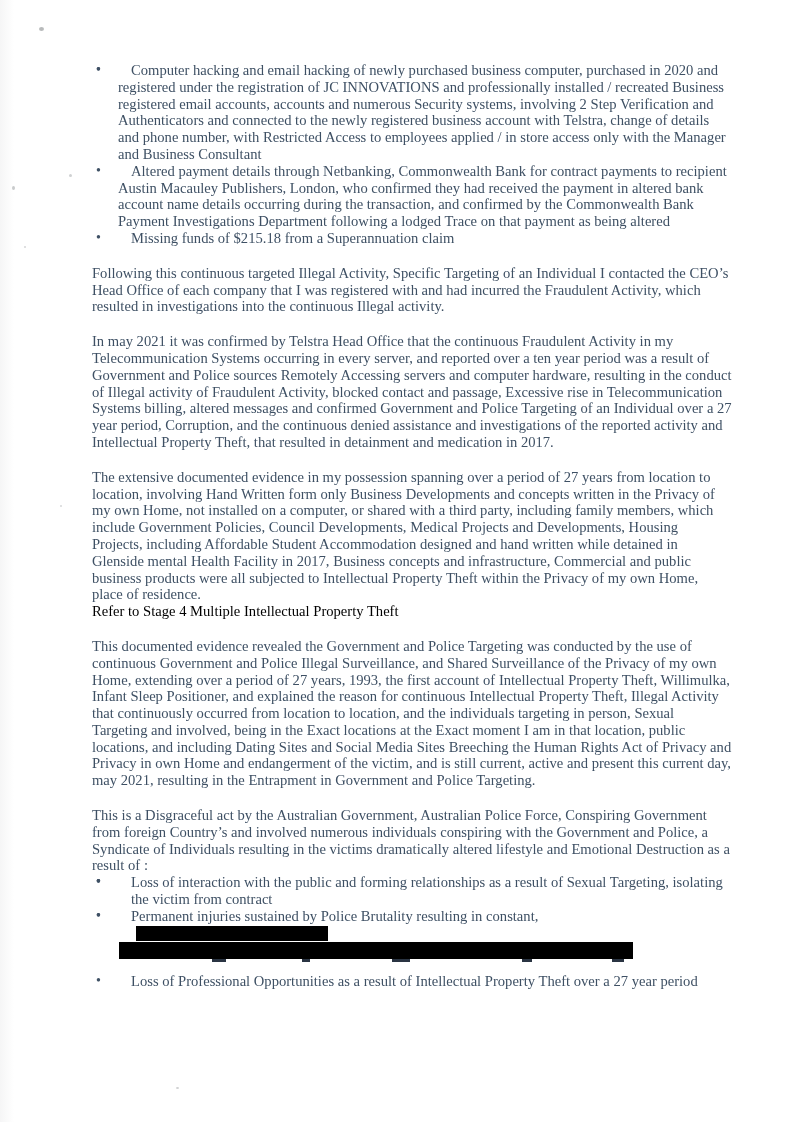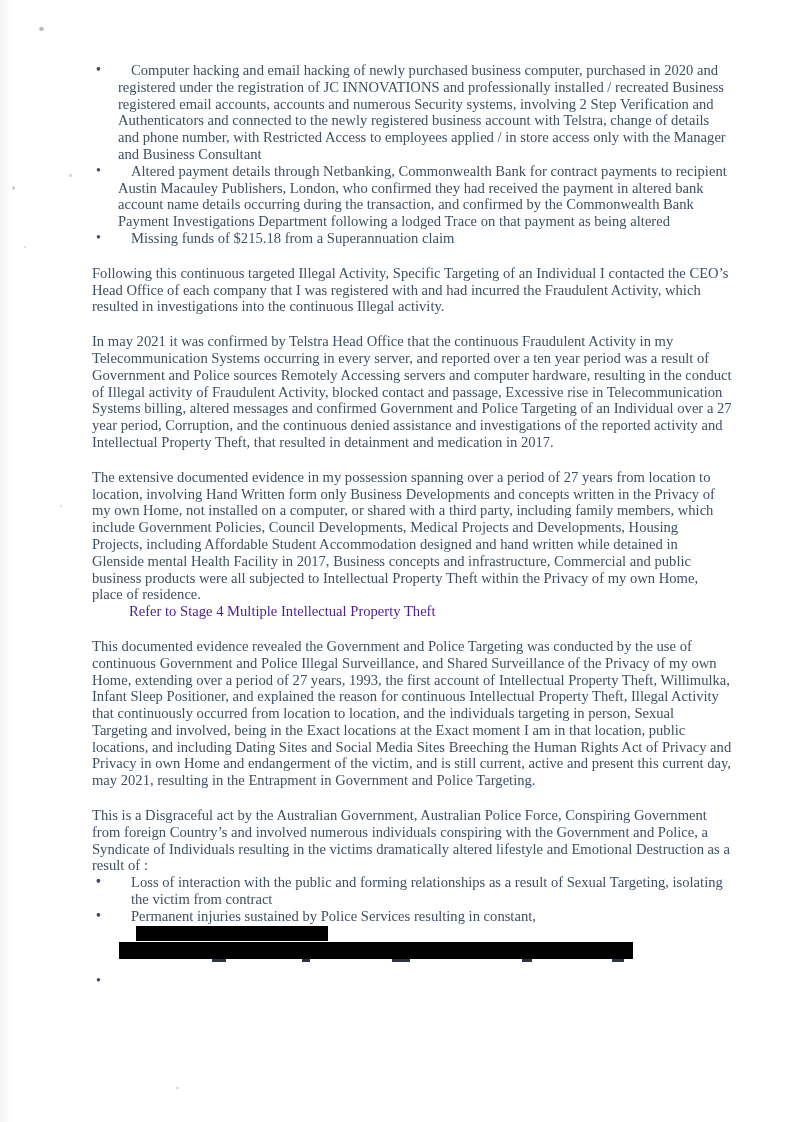--- a/index.html
+++ b/index.html
@@ -25,21 +25,21 @@
   .s5{left:60px;top:505px;width:2px;height:2px;background:#d6d7d8;}
   .s6{left:176px;top:1087px;width:3px;height:2px;background:#d0d1d2;}
 
   .content{
     position:absolute;left:92px;top:62px;width:640px;
     font-size:14.6px;line-height:16.8px;
     text-align:left;
   }
   p{margin:0 0 0 0;}
   .para{margin-top:18px;}
-  .red-note{color:#4c1d95;margin-top:0;margin-left:37px;}
+  .red-note{color:#000000;margin-top:0;}
 
   ul.blist{list-style:none;margin:0;padding:0;}
   ul.blist li{
     position:relative;
     padding-left:26px;
     text-indent:13px;
     margin:0;
   }
   ul.blist2 li{padding-left:39px;text-indent:0;}
   .bullet{
@@ -121,34 +121,35 @@
     </li>
     <li>
       <span class="bullet">•</span>
       <span>Loss of interaction with the public and forming relationships as a result of Sexual Targeting, isolating the victim from contract</span>
     </li>
     <li>
       <span class="bullet">•</span>
     </li>
     <li>
       <span class="bullet">•</span>
-      <span>Permanent injuries sustained by Police Services resulting in constant,</span><span class="redact-inline"></span>
+      <span>Permanent injuries sustained by Police Brutality resulting in constant,</span><span class="redact-inline"></span>
     </li>
   </ul>
 
   <div class="redact-block-wrap">
     <div class="redact-block"></div>
     <span class="remnant r1"></span>
     <span class="remnant r2"></span>
     <span class="remnant r3"></span>
     <span class="remnant r4"></span>
     <span class="remnant r5"></span>
   </div>
 
   <div class="last-bullet-gap"></div>
 
   <ul class="blist blist2">
     <li>
       <span class="bullet">•</span>
+      <span>Loss of Professional Opportunities as a result of Intellectual Property Theft over a 27 year period</span>
     </li>
   </ul>
 
 </div>
 
 </body></html>

